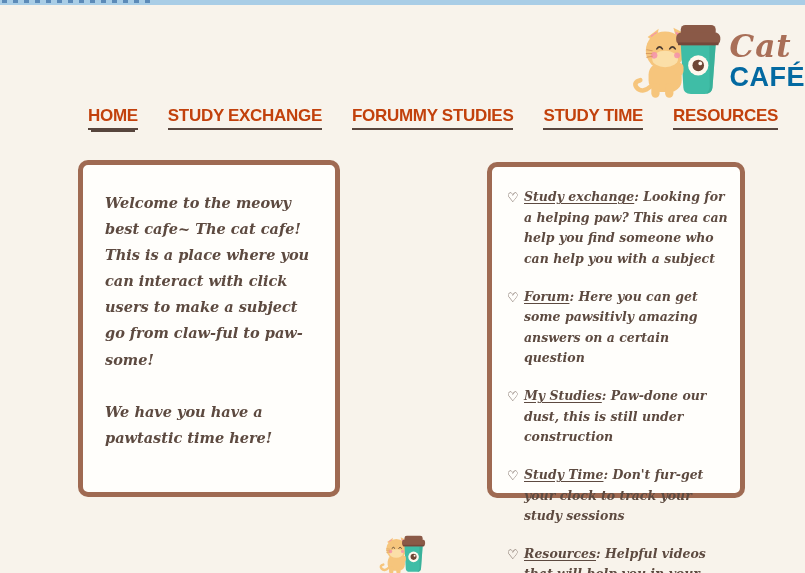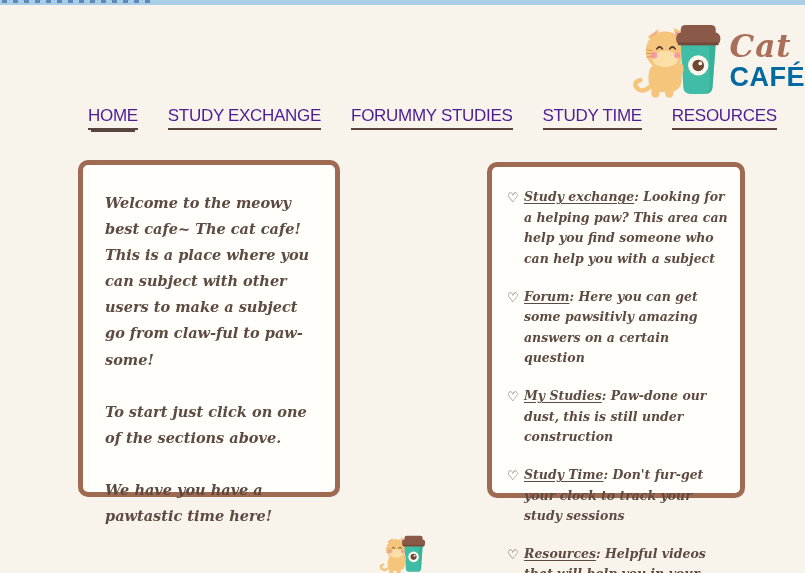--- a/index.html
+++ b/index.html
@@ -47,23 +47,23 @@
 
   
   .nav {
     position: absolute; top: 106px; left: 0;
     width: 805px;
     display: flex; justify-content: space-between;
     padding: 0 55px 0 88px;
   }
   .nav-group { display: flex; gap: 30px; }
   .nav-link {
-    font-weight: 400; font-size: 17px;
+    font-weight: 700; font-size: 17px;
     letter-spacing: -0.3px;
-    color: #4c1d95;
+    color: #c2410c;
     text-decoration: none;
     border-bottom: 2px solid #57453d;
     padding-bottom: 2px;
     cursor: pointer;
     white-space: nowrap;
   }
   .nav-link.active { box-shadow: 0 5px 0 -3px #57453d; }
 
   
   .card {
@@ -183,22 +183,21 @@
     <a class="nav-link">FORUM</a>
   </div>
   <div class="nav-group">
     <a class="nav-link">MY STUDIES</a>
     <a class="nav-link">STUDY TIME</a>
     <a class="nav-link">RESOURCES</a>
   </div>
 </nav>
 
 <section class="card card-welcome script-text">
-  <p>Welcome to the meowy best cafe~ The cat cafe! This is a place where you can subject with other users to make a subject go from claw-ful to paw-some!</p>
-  <p>To start just click on one of the sections above.</p>
+  <p>Welcome to the meowy best cafe~ The cat cafe! This is a place where you can interact with click users to make a subject go from claw-ful to paw-some!</p>
   <p>We have you have a pawtastic time here!</p>
 </section>
 
 <section class="card card-sections script-text">
   <div class="section-item">
     <span class="heart-icon">♡</span><span class="section-title">Study exchange</span><span>: </span><span>Looking for a helping paw? This area can help you find someone who can help you with a subject</span>
   </div>
   <div class="section-item">
     <span class="heart-icon">♡</span><span class="section-title">Forum</span><span>: </span><span>Here you can get some pawsitivly amazing answers on a certain question</span>
   </div>

